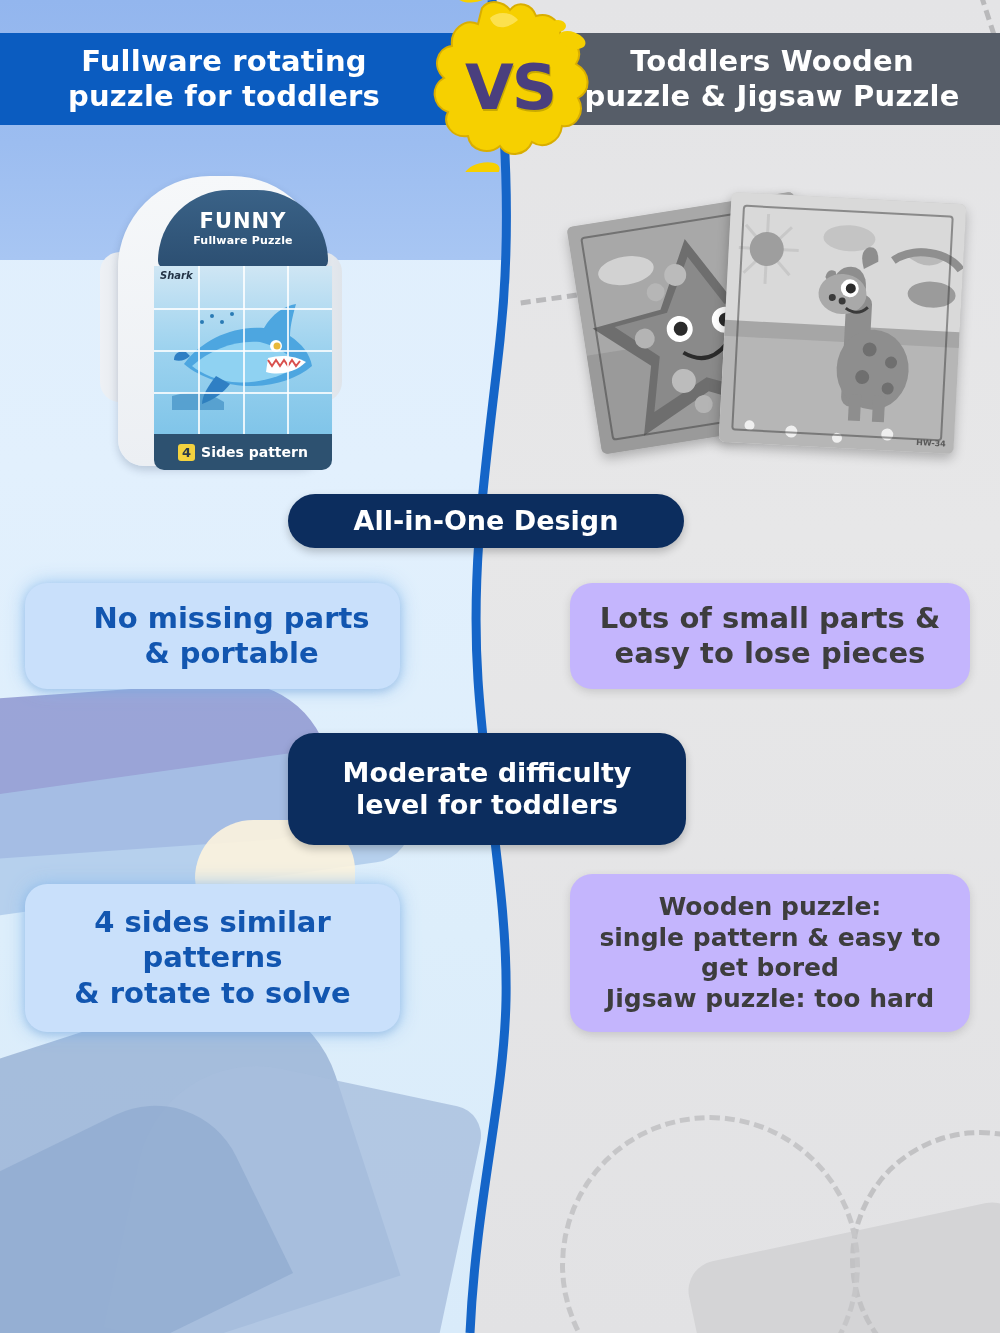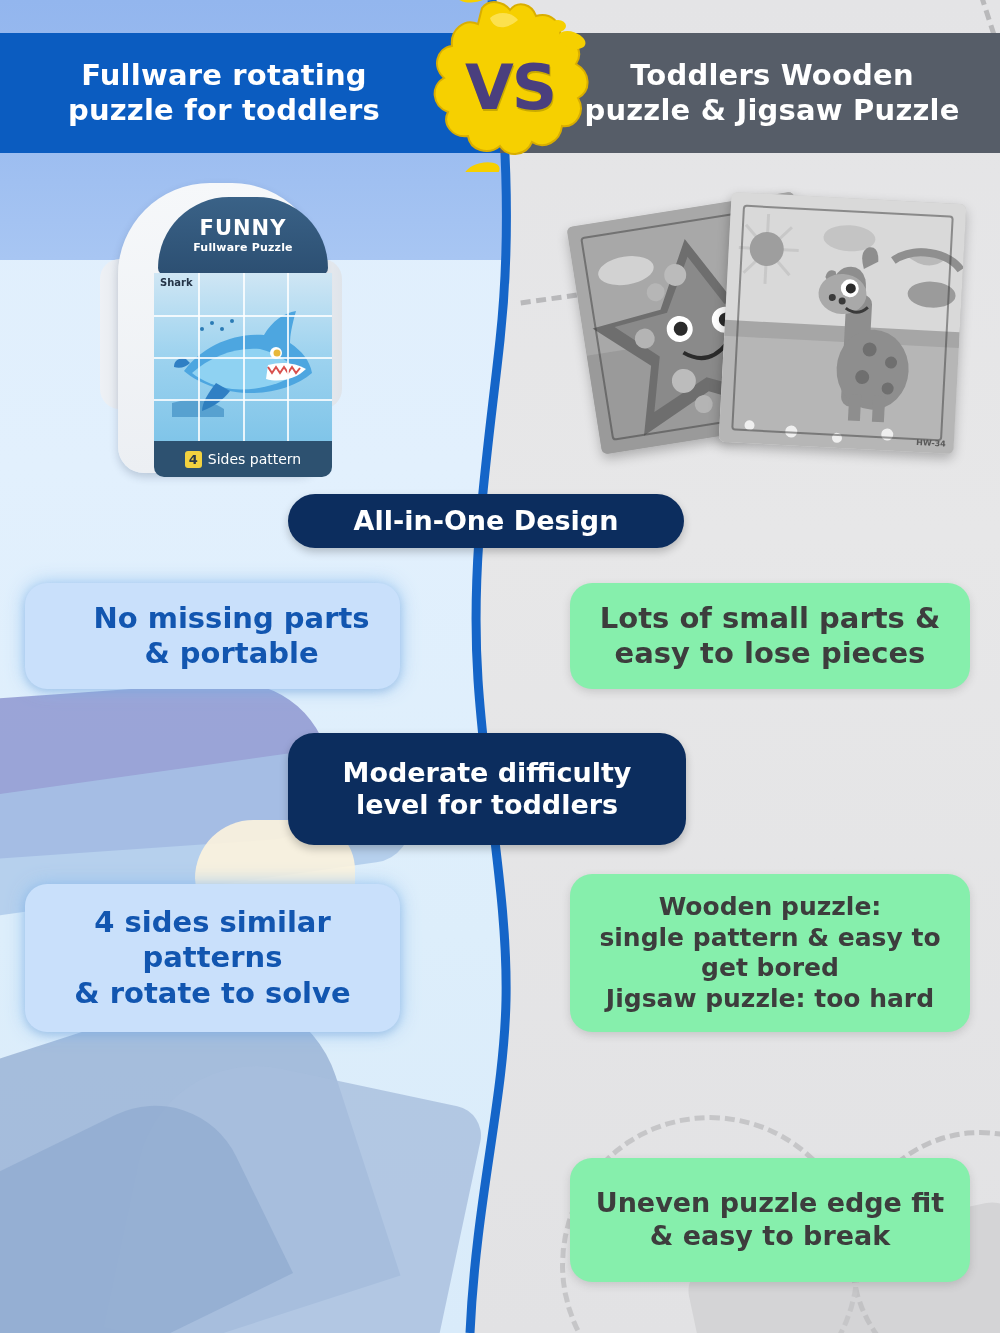--- a/index.html
+++ b/index.html
@@ -49,21 +49,21 @@
   .dash-ring2 {
     position:absolute; left:560px; top:1115px; width:300px; height:300px;
     border:5px dashed #c6c6c8; border-radius:50%;
   }
   .grey-wedge { position:absolute; left:700px; top:1230px; width:340px; height:200px; background:#d4d4d6; transform:rotate(-12deg); border-radius:30px; }
 
   
   .divider { position:absolute; left:0; top:0; width:1000px; height:1333px; pointer-events:none; }
 
   
-  .hdr { position:absolute; top:33px; height:120px; display:flex; align-items:center; justify-content:center; }
+  .hdr { position:absolute; top:33px; height:92px; display:flex; align-items:center; justify-content:center; }
   .hdr-left  { left:0;   width:500px; background:#0b5cc0; }
   .hdr-right { left:500px; width:500px; background:#565d68; }
   .hdr-text {
     color:#ffffff; font-size:29px; font-weight:bold; line-height:1.22;
     text-align:center; letter-spacing:.2px; padding:0 18px;
     font-family:"DejaVu Sans", sans-serif;
   }
   .hdr-left .hdr-text { padding-right:70px; }
   .hdr-right .hdr-text { padding-left:62px; }
 
@@ -72,21 +72,21 @@
   .vs-letters {
     position:absolute; left:0; top:0; width:180px; height:176px;
     display:flex; align-items:center; justify-content:center;
     font-size:63px; font-weight:bold; color:#4a3f7e;
     font-family:"DejaVu Sans", sans-serif;
     letter-spacing:-2px; padding-top:6px;
     text-shadow:1px 2px 0 rgba(0,0,0,.18);
   }
 
   
-  .prod-left { position:absolute; left:96px; top:179px; width:250px; height:300px;text-align:right; }
+  .prod-left { position:absolute; left:96px; top:172px; width:250px; height:300px;text-align:right; }
   .pl-body {
     position:absolute; left:22px; top:4px; width:206px; height:290px;
     background:linear-gradient(180deg,#f6f8fa 0%,#eceff3 100%);
     border-radius:92px 92px 26px 26px;
     box-shadow:0 4px 9px rgba(40,60,90,.22);
   }
   .pl-ear { position:absolute; width:40px; height:150px; background:linear-gradient(90deg,#eef1f5,#dfe4ea); border-radius:20px; top:80px; }
   .pl-ear.l { left:4px; }
   .pl-ear.r { right:4px; }
   .pl-top {
@@ -95,32 +95,33 @@
     border-radius:82px 82px 8px 8px;
     display:flex; flex-direction:column; align-items:center; justify-content:center;
     color:#fff;
   }
   .pl-top-1 { font-size:21px; font-weight:bold; letter-spacing:1px; line-height:1; }
   .pl-top-2 { font-size:11px; font-weight:bold; letter-spacing:.2px; margin-top:2px; }
   .pl-grid {
     position:absolute; left:36px; top:90px; width:178px; height:180px;
     background:linear-gradient(180deg,#cfe6f4 0%,#9ed3ef 45%,#7cc3e8 100%);
     overflow:hidden;
+    font-style:italic;
   }
   .pl-shark { position:absolute; left:18px; top:26px; width:145px; height:118px; }
   .pl-label-shark { position:absolute; left:6px; top:4px; font-size:10px; font-weight:bold; color:#243447; }
   .pl-lines { position:absolute; inset:0; }
   .pl-lines i { position:absolute; background:rgba(255,255,255,.82); }
   .pl-bottom {
     position:absolute; left:36px; top:258px; width:178px; height:36px;
     background:#2d5170; border-radius:0 0 10px 10px;
     display:flex; align-items:center; justify-content:center; gap:6px;
   }
   .pl-badge4 { background:#f3d23f; color:#2b3a4a; font-size:13px; font-weight:bold; width:17px; height:17px; border-radius:3px; display:flex; align-items:center; justify-content:center; }
-  .pl-bottom-t { color:#fff; font-size:14px; font-weight:normal; }
+  .pl-bottom-t { color:#fff; font-size:14px; font-weight:bold; }
 
   .prod-right { position:absolute; left:575px; top:190px; width:395px; height:280px; }
   .wood {
     position:absolute; border-radius:6px;
     box-shadow:0 5px 12px rgba(0,0,0,.25);
     overflow:hidden;
     background:#b9b9b9;
   }
   .wood-a { left:8px; top:18px; width:230px; height:230px; transform:rotate(-9deg); background:linear-gradient(160deg,#b4b4b4,#9d9d9d 55%,#8e8e8e); }
   .wood-b { left:150px; top:8px; width:235px; height:250px; transform:rotate(3deg); background:linear-gradient(160deg,#cfcfcf,#b6b6b6 60%,#a4a4a4); }
@@ -141,21 +142,21 @@
   
   .card {
     position:absolute; display:flex; align-items:center; justify-content:center;
     text-align:center; line-height:1.22; font-weight:bold;
   }
   .card-l {
     background:#c9e0fb; color:#1256b0; border-radius:22px;
     box-shadow:0 0 18px rgba(140,190,240,.85), 0 3px 7px rgba(70,110,170,.22);
   }
   .card-r {
-    background:#86efac; color:#3d3d3d; border-radius:22px;
+    background:#c4b5fd; color:#3d3d3d; border-radius:22px;
     box-shadow:0 3px 8px rgba(80,80,80,.2);
   }
   .row1-l { left:25px;  top:583px;  width:375px; height:106px; font-size:29px; }
   .row1-r { left:570px; top:583px;  width:400px; height:106px; font-size:29px; }
   .row2-l { left:25px;  top:884px;  width:375px; height:148px; font-size:29px; }
   .row2-r { left:570px; top:874px;  width:400px; height:158px; font-size:25px; }
   .row3-l { left:25px;  top:1158px; width:375px; height:124px; font-size:29px; }
   .row3-r { left:570px; top:1158px; width:400px; height:124px; font-size:27px; }
 </style>
 </head>
@@ -335,16 +336,14 @@
 easy to lose pieces</div>
 
   <div class="card card-l row2-l" style="white-space:pre-line;">4 sides similar
 patterns
 &amp; rotate to solve</div>
   <div class="card card-r row2-r" style="white-space:pre-line;">Wooden puzzle:
 single pattern &amp; easy to
 get bored
 Jigsaw puzzle: too hard</div>
 
-  <div class="card card-r row3-r" style="white-space:pre-line;">Uneven puzzle edge fit
-&amp; easy to break</div>
 
 </div>
 
 </body></html>

